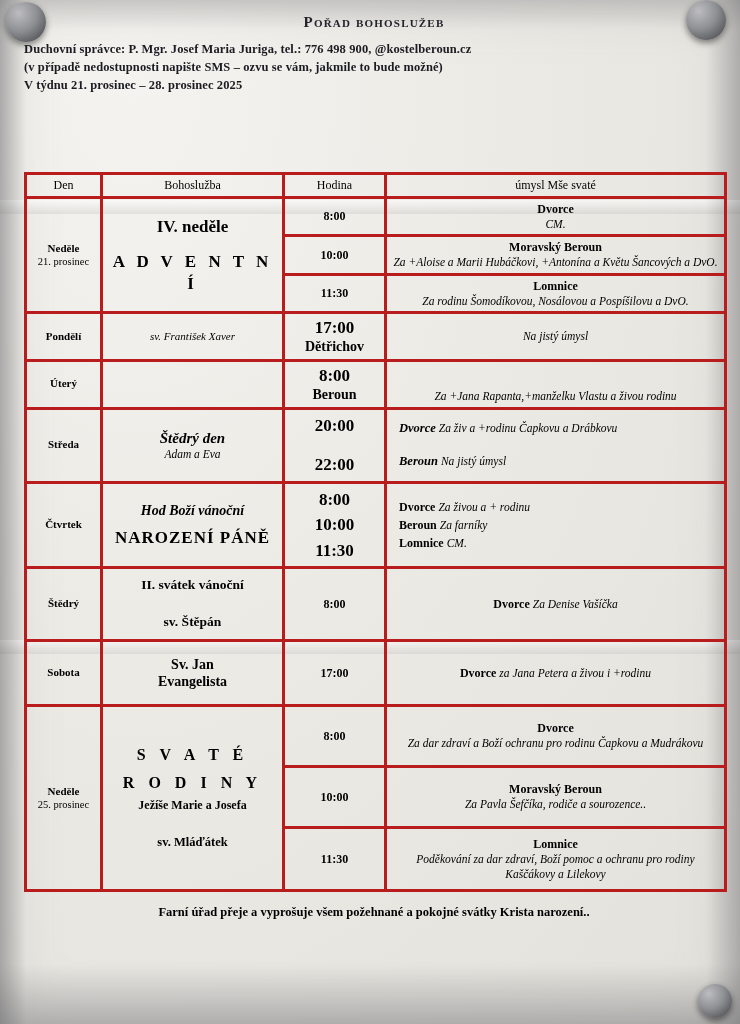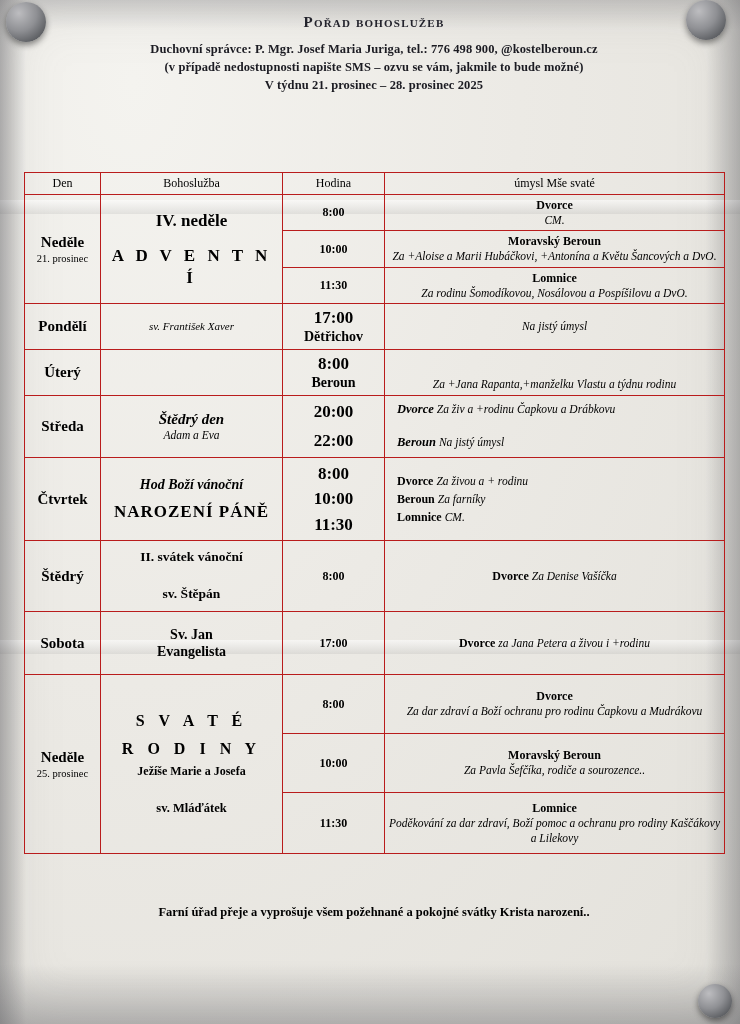--- a/index.html
+++ b/index.html
@@ -79,56 +79,55 @@
   .hdr-main {
     text-align: center;
     font-variant: small-caps;
     font-size: 20px;
     font-weight: 700;
     letter-spacing: 0.6px;
     margin-top: 20px;
     color: #16161d;
   }
   .hdr-line {
-    text-align: center;
     font-size: 12.5px;
     font-weight: 700;
     margin-top: 11px;
     letter-spacing: 0.1px;
   }
   .hdr-line.sub { margin-top: 3px; }
 
   table.sched {
     position: absolute;
     left: 24px;
     top: 172px;
     width: 700px;
     border-collapse: collapse;
     table-layout: fixed;
   }
   table.sched td, table.sched th {
-    border: 1px solid #b91c1c;
+    border: 3px solid #b91c1c;
     padding: 3px 4px;
     vertical-align: middle;
     text-align: center;
     font-size: 12px;
     line-height: 1.25;
   }
   .col-den { width: 76px; }
   .col-bh  { width: 182px; }
   .col-hod { width: 102px; }
   .col-um  { width: 340px; }
 
   thead td {
     font-size: 15px;
     padding: 10px 4px;
     font-weight: 400;
   }
 
-  .day-name { font-weight: 700; font-size: 15px; }
+  .day-name { font-weight: 700; font-size: 11px; }
   .day-date { font-size: 10.5px; }
 
   .bh-big {
     font-size: 17px;
     font-weight: 700;
   }
   .bh-spaced {
     font-size: 17px;
     font-weight: 700;
     letter-spacing: 4px;
@@ -283,35 +282,35 @@
     <tr>
       <td>
         <div class="day-name">Úterý</div>
       </td>
       <td></td>
       <td>
         <div class="time">8:00</div>
         <div class="time-sm">Beroun</div>
       </td>
       <td class="um-left" style="vertical-align:bottom;">
-        <div class="intent">Za +Jana Rapanta,+manželku Vlastu a týdnu rodinu</div>
+        <div class="intent">Za +Jana Rapanta,+manželku Vlastu a živou rodinu</div>
       </td>
     </tr>
 
     <tr>
       <td>
         <div class="day-name">Středa</div>
       </td>
       <td>
         <div class="bh-ital">Štědrý den</div>
         <div class="bh-ital-sm2">Adam a Eva</div>
       </td>
       <td class="stack-times">
         <div class="time">20:00</div>
-        <div class="time" style="margin-top:4px;">22:00</div>
+        <div class="time" style="margin-top:14px;">22:00</div>
       </td>
       <td class="stack-um">
         <div>
           <span class="bh-ital" style="font-size:12.5px;">Dvorce</span>
           <span class="intent">Za živ a +rodinu Čapkovu a Drábkovu</span>
         </div>
         <div style="margin-top:14px;">
           <span class="bh-ital" style="font-size:12.5px;">Beroun</span>
           <span class="intent">Na jistý úmysl</span>
         </div>

